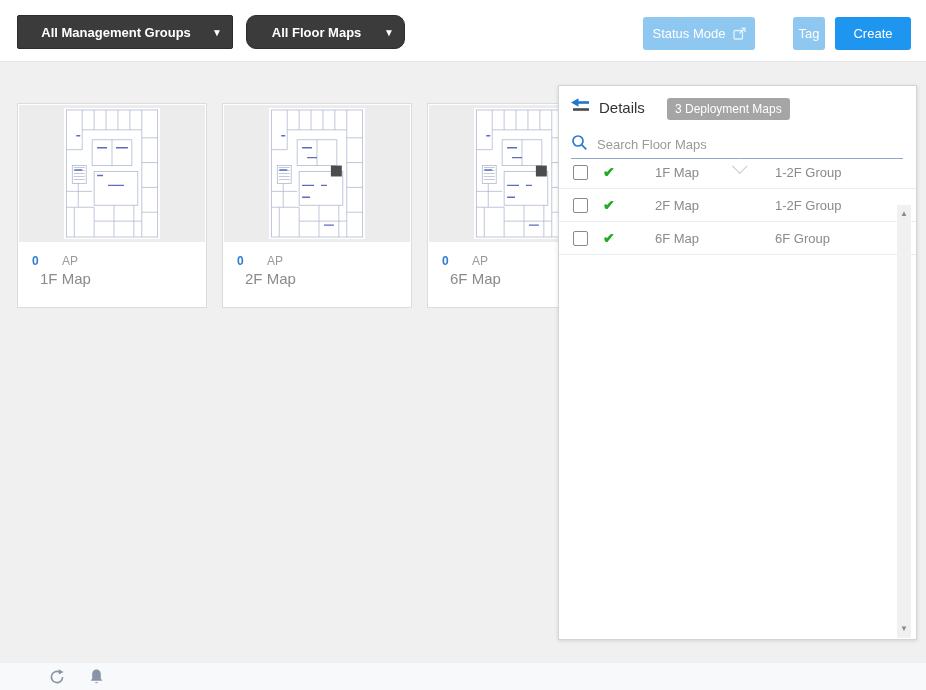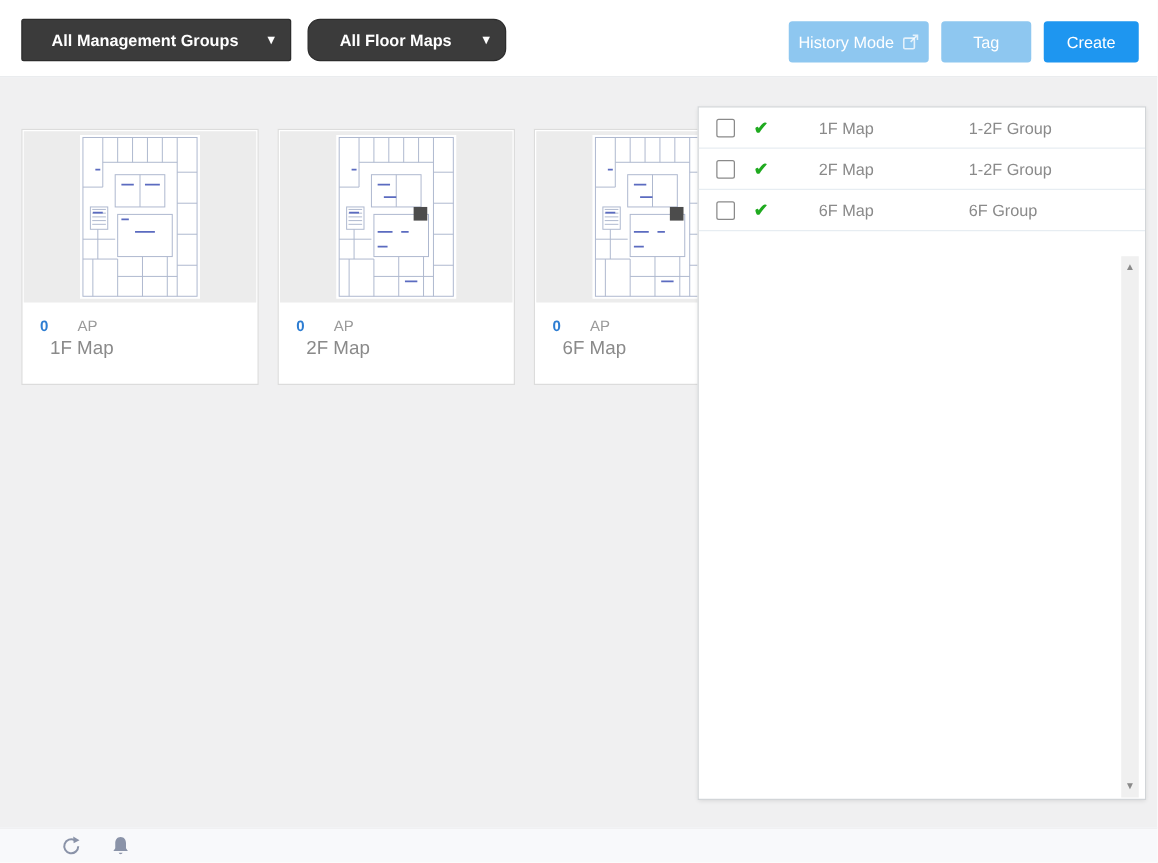--- a/index.html
+++ b/index.html
@@ -19,21 +19,21 @@
   .dd-label { flex:1; text-align:center; font-size:13px; font-weight:600; }
   .dd-caret { font-size:10px; margin-left:8px; color:#fff; }
 
   .topbar-right { position:absolute; right:15px; top:17px; display:flex; gap:10px; }
   .btn { height:33px; border:none; border-radius:3px; color:#fff; font-size:13px;
     font-family:"Liberation Sans", sans-serif; cursor:pointer;
     display:inline-flex; align-items:center; justify-content:center; }
   .btn-light { background:#8ec7f0; }
   .btn-primary { background:#1e96f0; }
   .btn-history { width:112px; gap:7px; }
-  .btn-tag { width:72px; }
+  .btn-tag { width:32px;margin-left:28px; }
   .btn-create { width:76px; }
   .ext-icon svg { display:block; }
 
   
   .content { position:absolute; top:62px; left:0; width:926px; height:600px;
     background:#f0f0f1; }
 
   
   .card { position:absolute; top:41px; width:190px; height:205px; background:#fff;
     border:1px solid #dcdcdc; cursor:pointer; }
@@ -100,21 +100,21 @@
     <div class="dd dd-groups">
       <span class="dd-label">All Management Groups</span>
       <span class="dd-caret">▼</span>
     </div>
     <div class="dd dd-maps">
       <span class="dd-label">All Floor Maps</span>
       <span class="dd-caret">▼</span>
     </div>
     <div class="topbar-right">
       <button class="btn btn-light btn-history">
-        <span>History Mode</span>
+        <span>Status Mode</span>
         <span class="ext-icon">
           <svg width="13" height="13" viewBox="0 0 13 13">
             <rect x="1" y="3.5" width="8.5" height="8.5" rx="1" fill="none" stroke="rgba(255,255,255,.75)" stroke-width="1.3"></rect>
             <path d="M6.5 6.5 L11.5 1.5 M8.2 1.2 H12 V5" fill="none" stroke="rgba(255,255,255,.75)" stroke-width="1.3"></path>
           </svg>
         </span>
       </button>
       <button class="btn btn-light btn-tag">Tag</button>
       <button class="btn btn-primary btn-create">Create</button>
     </div>
@@ -202,20 +202,43 @@
         </svg>
       </div>
       <div class="ap-line">
         <span class="ap-count">0</span>
         <span class="ap-label">AP</span>
       </div>
       <div class="card-name">6F Map</div>
     </div>
 
     <section class="panel">
+      <div class="panel-head">
+        <div class="back-btn">
+          <span>
+            <svg width="20" height="15" viewBox="0 0 20 15">
+              <line x1="5" y1="4.5" x2="18" y2="4.5" stroke="#2176c7" stroke-width="2.6"></line>
+              <polygon points="0,4.5 7.5,0.2 7.5,8.8" fill="#2176c7"></polygon>
+              <line x1="2" y1="11.5" x2="18" y2="11.5" stroke="#4a4a4a" stroke-width="2.6"></line>
+            </svg>
+          </span>
+          <span class="back-label">Details</span>
+        </div>
+        <span class="badge">3 Deployment Maps</span>
+        <div class="search-row">
+          <span>
+            <svg width="17" height="17" viewBox="0 0 17 17">
+              <circle cx="7" cy="7" r="5" fill="none" stroke="#2b7bd0" stroke-width="1.7"></circle>
+              <line x1="10.8" y1="10.8" x2="15.3" y2="15.3" stroke="#2b7bd0" stroke-width="1.7"></line>
+            </svg>
+          </span>
+          <input class="search-input" type="text" placeholder="Search Floor Maps" style="">
+        </div>
+        <span class="notch"></span>
+      </div>
 
 
       <div class="tbl-body">
         <div class="tbl-row">
           <input type="checkbox" class="cbx" style="">
           <span class="check">✔</span>
           <span>1F Map</span>
           <span>1-2F Group</span>
         </div>
         <div class="tbl-row">

